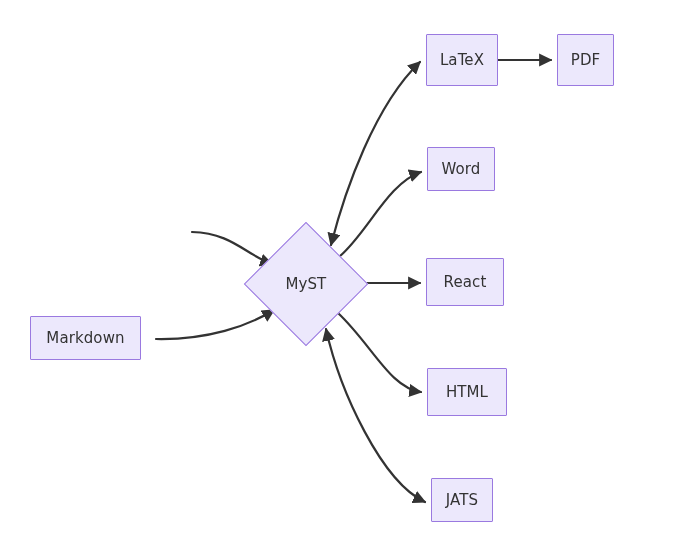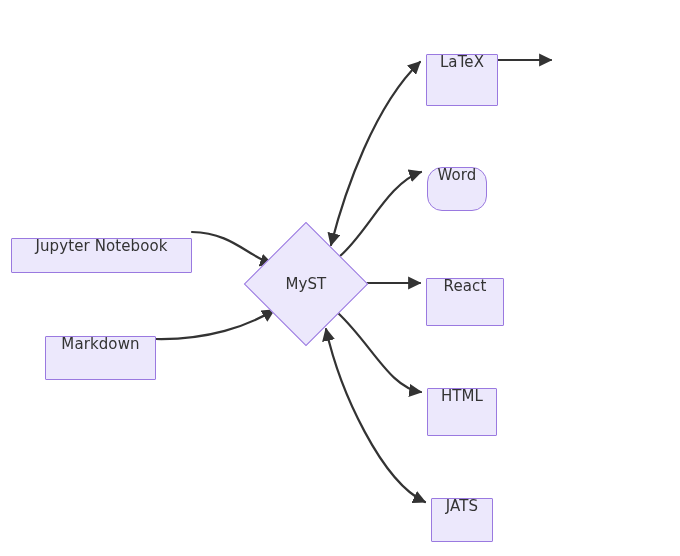--- a/index.html
+++ b/index.html
@@ -26,28 +26,27 @@
     height: 556px;
     pointer-events: none;
   }
   .node {
     position: absolute;
     box-sizing: border-box;
     background: #ECE8FC;
     border: 1.4px solid #9A79E0;
     border-radius: 1px;
     display: flex;
-    align-items: flex-start;
+    align-items: center;
     justify-content: center;
     color: #333333;
     font-size: 15px;
     line-height: 1;
     letter-spacing: 0.1px;
     white-space: nowrap;
-    margin-top: 20px;
   }
   .node-label {
     display: block;
     padding: 0 2px;
   }
   .node-diamond {
     position: absolute;
     box-sizing: border-box;
     background: #ECE8FC;
     border: 1.4px solid #9A79E0;
@@ -91,46 +90,46 @@
       <path d="M 340 256 C 368 232, 388 183, 421 172" marker-end="url(#arrowEnd)"></path>
 
       <path d="M 352 283 L 420 283" marker-end="url(#arrowEnd)"></path>
 
       <path d="M 338 313 C 372 345, 390 388, 421 392" marker-end="url(#arrowEnd)"></path>
 
       <path d="M 326 329 C 340 392, 382 482, 425 502" marker-start="url(#arrowStart)" marker-end="url(#arrowEnd)"></path>
     </g>
   </svg>
 
-  <div class="node" style="left:11px; top:218px; width:181px; height:35px;">
-    <span class="node-label">Jupyter Notebook</span>
-  </div>
 
-  <div class="node" style="left:45px; top:316px; width:111px; height:44px;">
+  <div class="node" style="left:30px; top:316px; width:111px; height:44px;">
     <span class="node-label">Markdown</span>
   </div>
 
   <div class="node-diamond" style="left:262px; top:240px; width:88px; height:88px;">
     <span class="node-label">MyST</span>
   </div>
 
   <div class="node" style="left:426px; top:34px; width:72px; height:52px;">
     <span class="node-label">LaTeX</span>
   </div>
 
+  <div class="node" style="left:557px; top:34px; width:57px; height:52px;">
+    <span class="node-label">PDF</span>
+  </div>
 
-  <div class="node" style="left:427px; top:147px; width:60px; height:44px;border-radius:15px;">
+  <div class="node" style="left:427px; top:147px; width:68px; height:44px;">
     <span class="node-label">Word</span>
   </div>
 
   <div class="node" style="left:426px; top:258px; width:78px; height:48px;">
     <span class="node-label">React</span>
   </div>
 
-  <div class="node" style="left:427px; top:368px; width:70px; height:48px;">
+  <div class="node" style="left:427px; top:368px; width:80px; height:48px;">
     <span class="node-label">HTML</span>
   </div>
 
   <div class="node" style="left:431px; top:478px; width:62px; height:44px;">
     <span class="node-label">JATS</span>
   </div>
 
 </div>
 
 </body></html>

